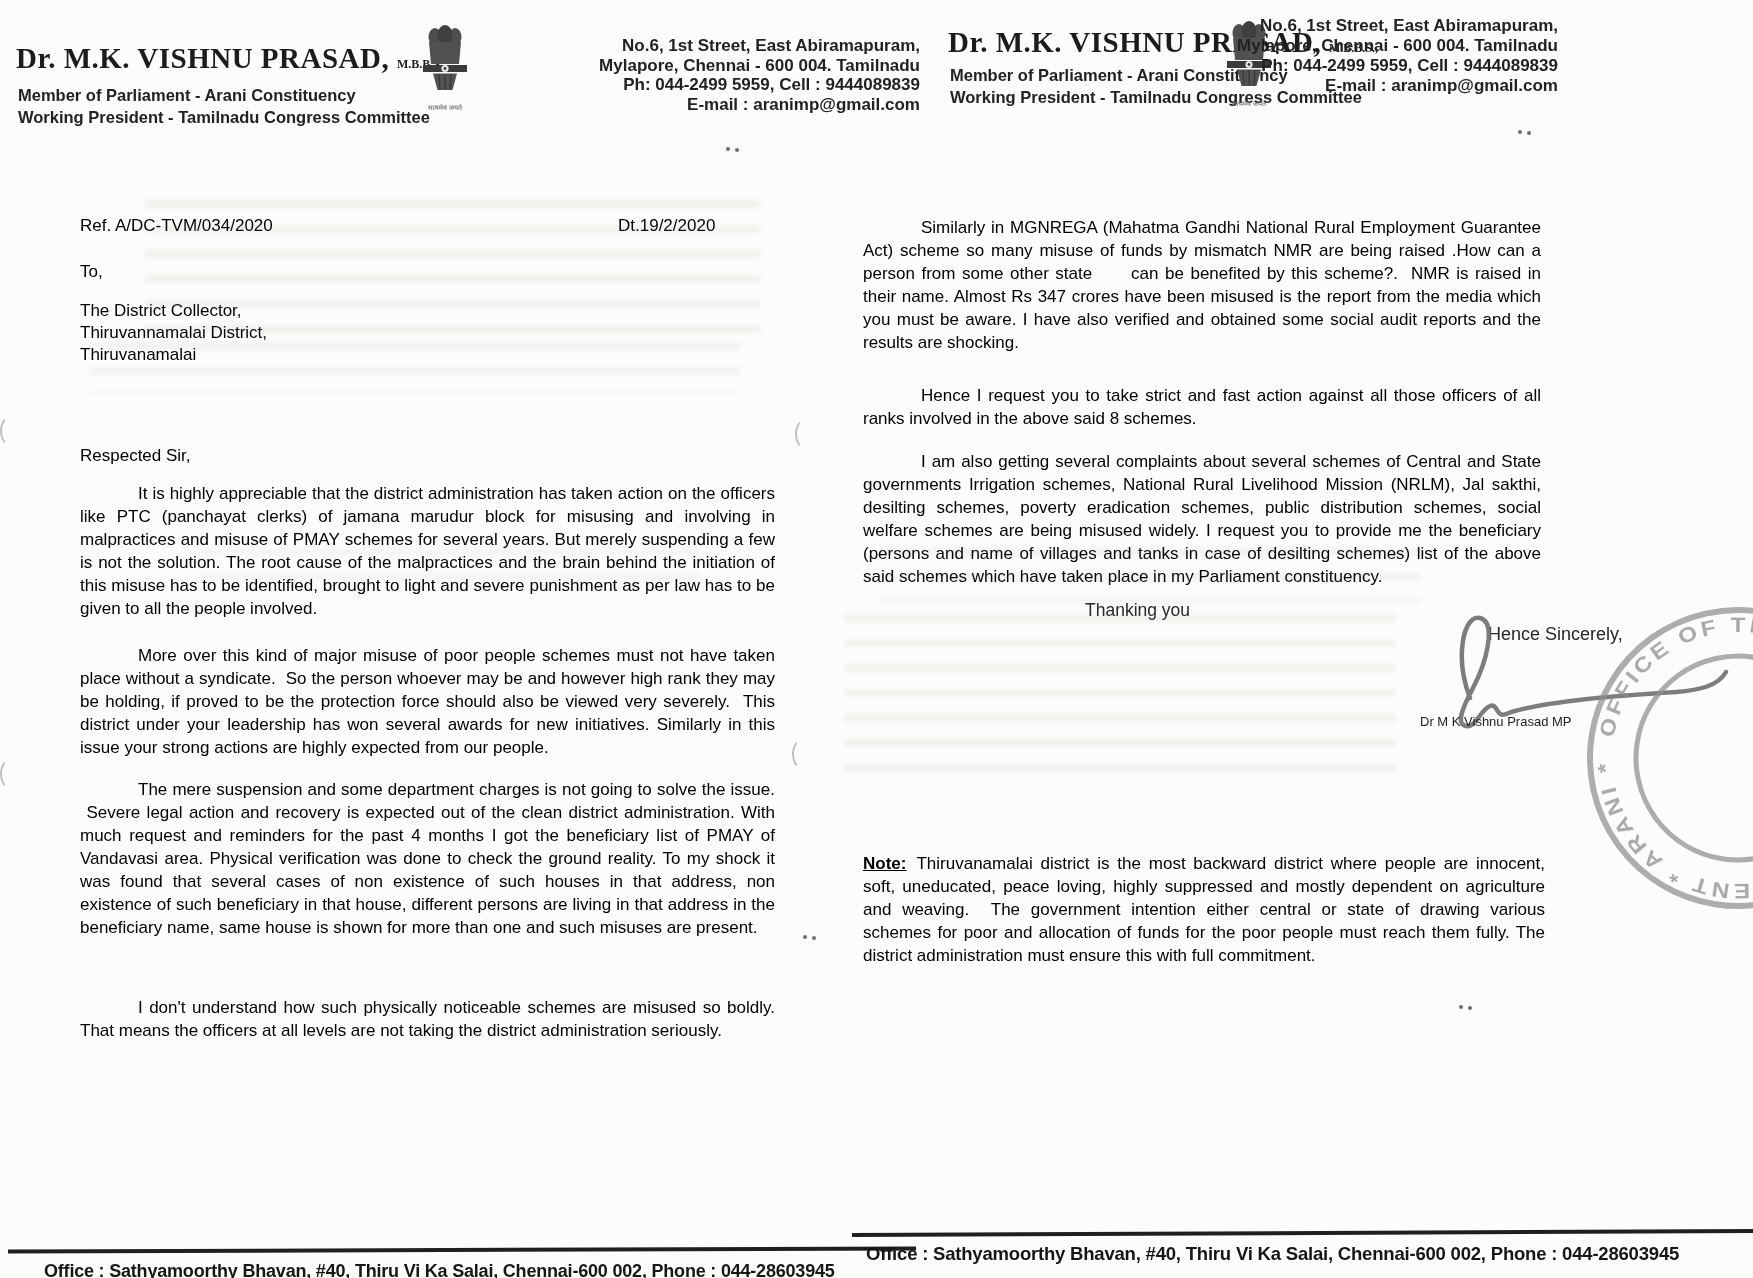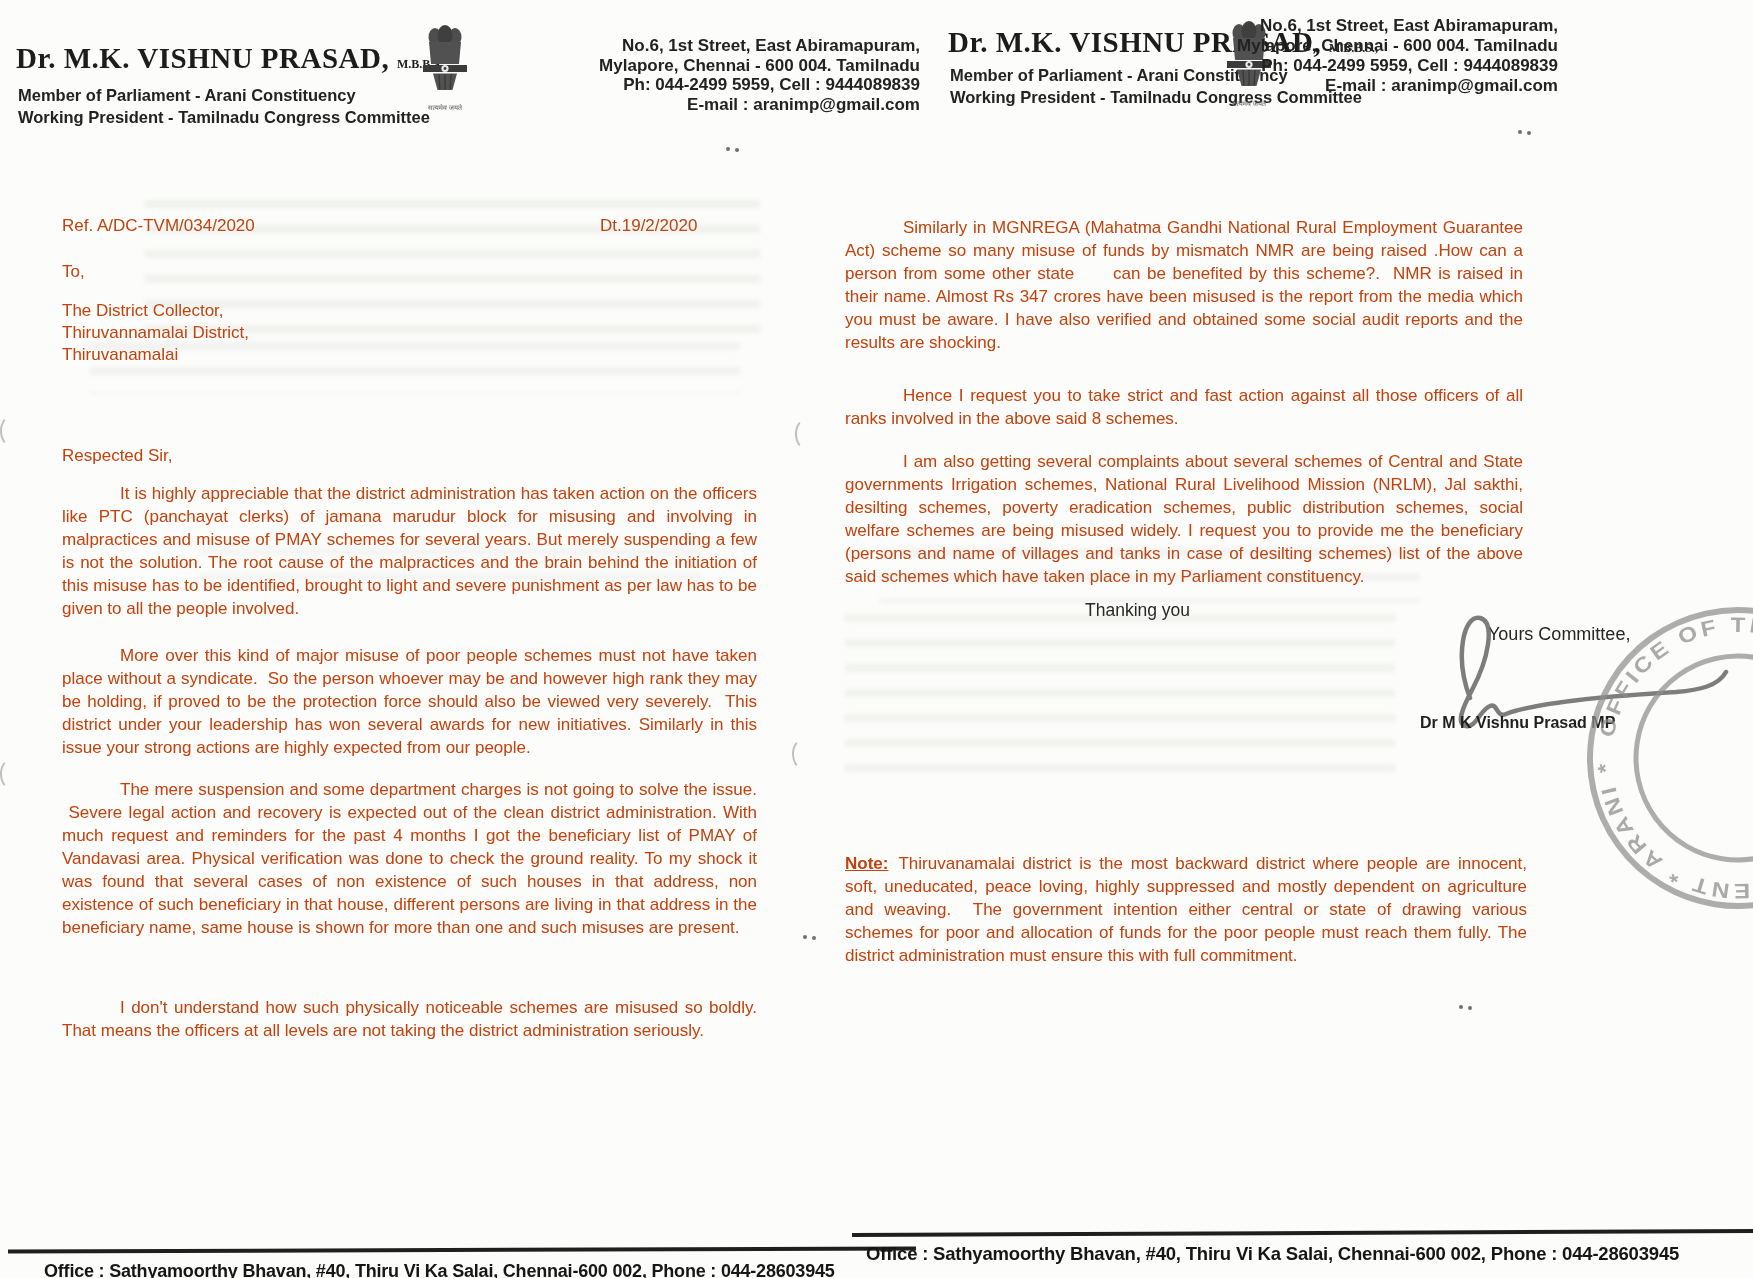--- a/index.html
+++ b/index.html
@@ -14,34 +14,34 @@
   .lh-name{
     font-family:"Liberation Serif", serif;
     font-weight:700;font-size:29px;letter-spacing:.5px;color:#1c1c1c;white-space:nowrap;
   }
   .lh-degree{font-size:12px;letter-spacing:0;}
   .lh-sub{font-weight:700;font-size:16.5px;color:#222;white-space:nowrap;}
   .lh-addr{font-weight:700;font-size:17px;line-height:19.5px;color:#222;text-align:right;}
   .lh-addr div{white-space:nowrap;}
   .motto{font-size:7px;line-height:8px;height:8px;overflow:hidden;text-align:center;color:#555;width:54px;}
   
-  .bt{font-size:17px;line-height:23px;text-align:justify;color:#c2410c;}
+  .bt{font-size:17px;line-height:23px;text-align:justify;color:#000000;margin-left:18px;}
   .ind{text-indent:58px;}
   .nowrap{white-space:nowrap;}
   .note-label{font-weight:700;text-decoration:underline;margin-right:10px;}
   
   .foot-line{height:4px;background:#1f1f1f;}
   .foot-text{font-weight:700;font-size:18px;color:#161616;white-space:nowrap;letter-spacing:-0.2px;}
   
   .ghost{opacity:.45;filter:blur(2px);
     background:repeating-linear-gradient(to bottom, rgba(120,142,120,.20) 0 8px, rgba(0,0,0,0) 8px 25px);}
   .curl{width:20px;height:28px;border:2.5px solid transparent;border-left-color:#8f8f8f;
     border-radius:50%;opacity:.55;}
   .dots{width:4px;height:4px;border-radius:50%;background:#4d4d4d;box-shadow:9px 1px 0 #4d4d4d;opacity:.8;}
-  .sig-name{font-weight:700;font-size:16px;color:#1f1f1f;white-space:nowrap;}
+  .sig-name{font-weight:400;font-size:13px;color:#1f1f1f;white-space:nowrap;}
   .closing{font-size:18px;white-space:nowrap;}
   .thanking{font-size:17.5px;white-space:nowrap;}
 </style>
 </head>
 <body>
 
 <div>
 
   <div class="abs lh-name" style="left:16px;top:42px;">
     <span>Dr. M.K. VISHNU PRASAD,</span>
@@ -129,21 +129,21 @@
     <div>Mylapore, Chennai - 600 004. Tamilnadu</div>
     <div>Ph: 044-2499 5959, Cell : 9444089839</div>
     <div>E-mail : aranimp@gmail.com</div>
   </div>
 
   <div class="abs bt ind" style="left:845px;top:216px;width:678px;">Similarly in MGNREGA (Mahatma Gandhi National Rural Employment Guarantee Act) scheme so many misuse of funds by mismatch NMR are being raised .How can a person from some other state &nbsp;&nbsp;&nbsp;&nbsp; can be benefited by this scheme?. &nbsp;NMR is raised in their name. Almost Rs 347 crores have been misused is the report from the media which you must be aware. I have also verified and obtained some social audit reports and the results are shocking.</div>
   <div class="abs bt ind" style="left:845px;top:384px;width:678px;">Hence I request you to take strict and fast action against all those officers of all ranks involved in the above said 8 schemes.</div>
   <div class="abs bt ind" style="left:845px;top:450px;width:678px;">I am also getting several complaints about several schemes of Central and State governments Irrigation schemes, National Rural Livelihood Mission (NRLM), Jal sakthi, desilting schemes, poverty eradication schemes, public distribution schemes, social welfare schemes are being misused widely. I request you to provide me the beneficiary (persons and name of villages and tanks in case of desilting schemes) list of the above said schemes which have taken place in my Parliament constituency.</div>
 
   <div class="abs thanking" style="left:1085px;top:600px;">Thanking you</div>
-  <div class="abs closing" style="left:1488px;top:624px;">Yours Committee,</div>
+  <div class="abs closing" style="left:1488px;top:624px;">Hence Sincerely,</div>
 
   <div class="abs" style="left:1408px;top:598px;">
     <svg width="350" height="150" viewBox="0 0 350 150">
       <path d="M62,100 C46,58 56,16 72,20 C88,24 80,62 64,92 C54,111 48,126 58,128 C68,130 72,112 82,108 C90,105 88,120 98,116 C130,104 200,98 268,94 C292,92 310,88 318,74" stroke="#6f6f6f" stroke-width="4.5" fill="none" stroke-linecap="round" opacity="0.9"></path>
     </svg>
   </div>
   <div class="abs sig-name" style="left:1420px;top:714px;">Dr M K Vishnu Prasad MP</div>
 
   <div class="abs" style="left:1583px;top:603px;opacity:.72;">
     <svg width="310" height="310" viewBox="0 0 310 310" style="transform:rotate(9deg);overflow:visible;">

